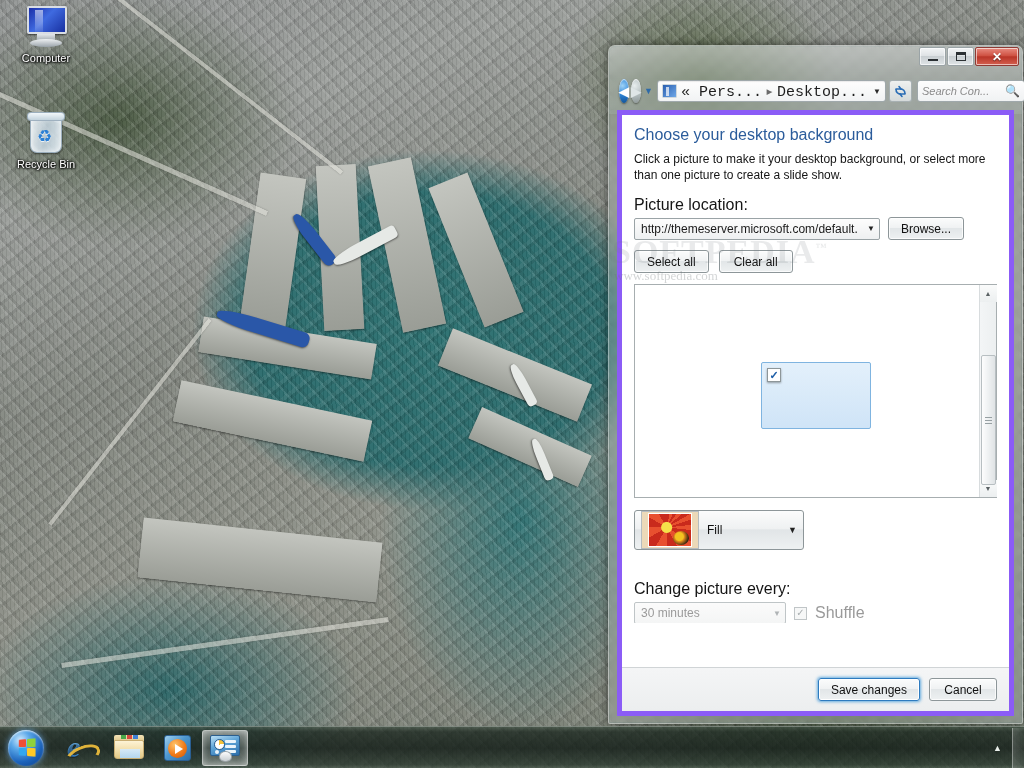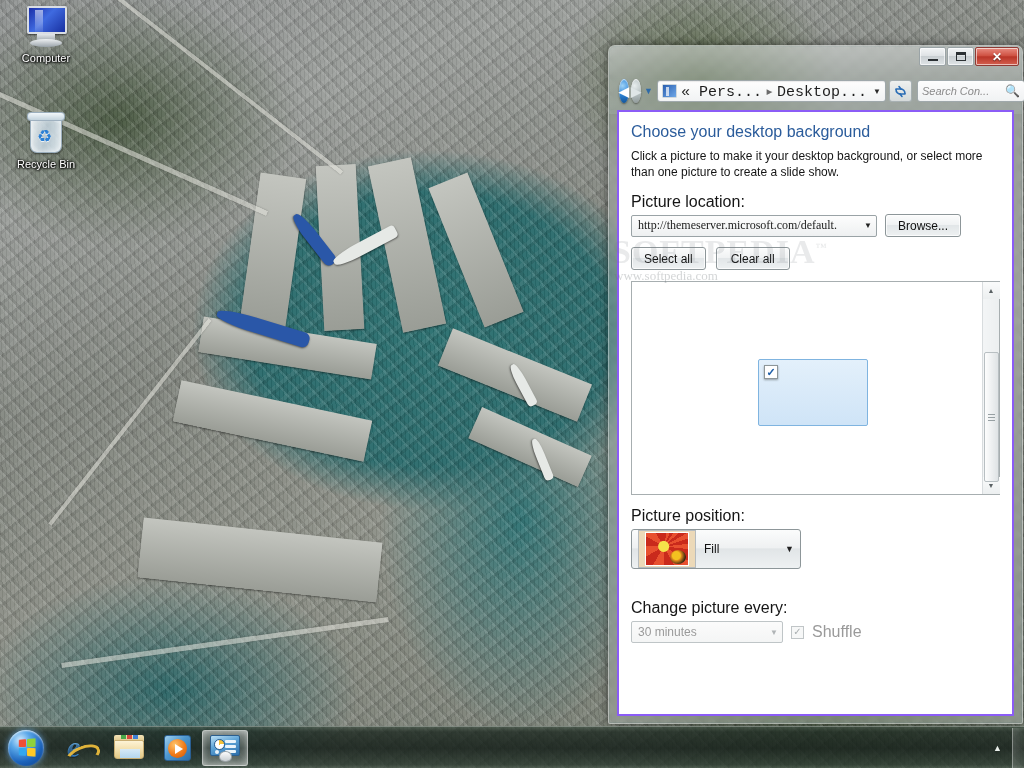--- a/index.html
+++ b/index.html
@@ -181,21 +181,21 @@
     width:108px; height:22px; margin-left:5px; flex:none; display:flex; align-items:center;
     background:linear-gradient(180deg,#fdfdfd,#f0f2f3);
     border:1px solid #9fa8ab; border-radius:3px; padding:0 4px;
   }
   .searchbox .ph { font-style:italic; color:#8b8b8b; font-size:11px; flex:1; white-space:nowrap; overflow:hidden; }
   .mag { color:#2a6db5; font-size:12px; }
 
   
   .content {
     position:absolute; left:8px; top:64px; right:8px; bottom:7px;
-    background:#fff; border:2px solid #8b5cf6;
+    background:#fff; border:5px solid #8b5cf6;
     display:flex; flex-direction:column;gap:44px;
   }
   .body-pane { flex:1; padding:11px 12px 0 12px; overflow:hidden; position:relative; }
   h1.heading {
     font-size:16px; font-weight:normal; color:#2b5c9b; margin-bottom:7px;
   }
   .subtext { font-size:12px; color:#151515; line-height:16px; margin-bottom:13px; width:378px; }
   .flabel { font-size:16px; color:#151515; margin-bottom:3px; }
 
   .row { display:flex; align-items:center; gap:8px; }
@@ -542,21 +542,21 @@
     </div>
   </div>
 
   <div class="content">
     <div class="body-pane">
       <h1 class="heading">Choose your desktop background</h1>
       <div class="subtext">Click a picture to make it your desktop background, or select more than one picture to create a slide show.</div>
 
       <div class="flabel">Picture location:</div>
       <div class="row">
-        <div class="combo" style="width:246px;font-family:Liberation Serif, serif;">
+        <div class="combo" style="width:246px;">
           <span>http://themeserver.microsoft.com/default.</span>
           <span class="caret">▼</span>
         </div>
         <div class="btn">Browse...</div>
       </div>
 
       <div class="btnrow">
         <div class="btn" style="min-width:74px;">Select all</div>
         <div class="btn" style="min-width:74px;">Clear all</div>
       </div>
@@ -575,21 +575,20 @@
           <div class="sb-track">
             <div class="sb-thumb" id="sbthumb" style="top: 30%;">
                 <span class="grip"></span>
               </div>
           </div>
           <div class="sb-arrow">▼</div>
         </div>
       </div>
 
       <div class="posbox">
-        <div class="flabel">Picture position:</div>
         <div class="poscombo">
           <span class="posthumb">
               <span class="inner"></span>
             </span>
           <span class="pos-label">Fill</span>
           <span class="pos-caret">▼</span>
         </div>
       </div>
 
       <div class="changebox">
@@ -598,20 +597,24 @@
           <div class="combo disabled" style="width:152px;">
             <span>30 minutes</span>
             <span class="caret">▼</span>
           </div>
           <span class="chk-disabled">✓</span>
           <span style="font-size:16px;color:#9a9a9a;">Shuffle</span>
         </div>
       </div>
     </div>
 
+    <div class="footer">
+      <div class="btn default">Save changes</div>
+      <div class="btn">Cancel</div>
+    </div>
   </div>
 </div>
 
 <div id="taskbar">
   <div id="start">
     <span class="orb">
       <span class="flag">
           <i class="f1"></i>
           <i class="f2"></i>
           <i class="f3"></i>

